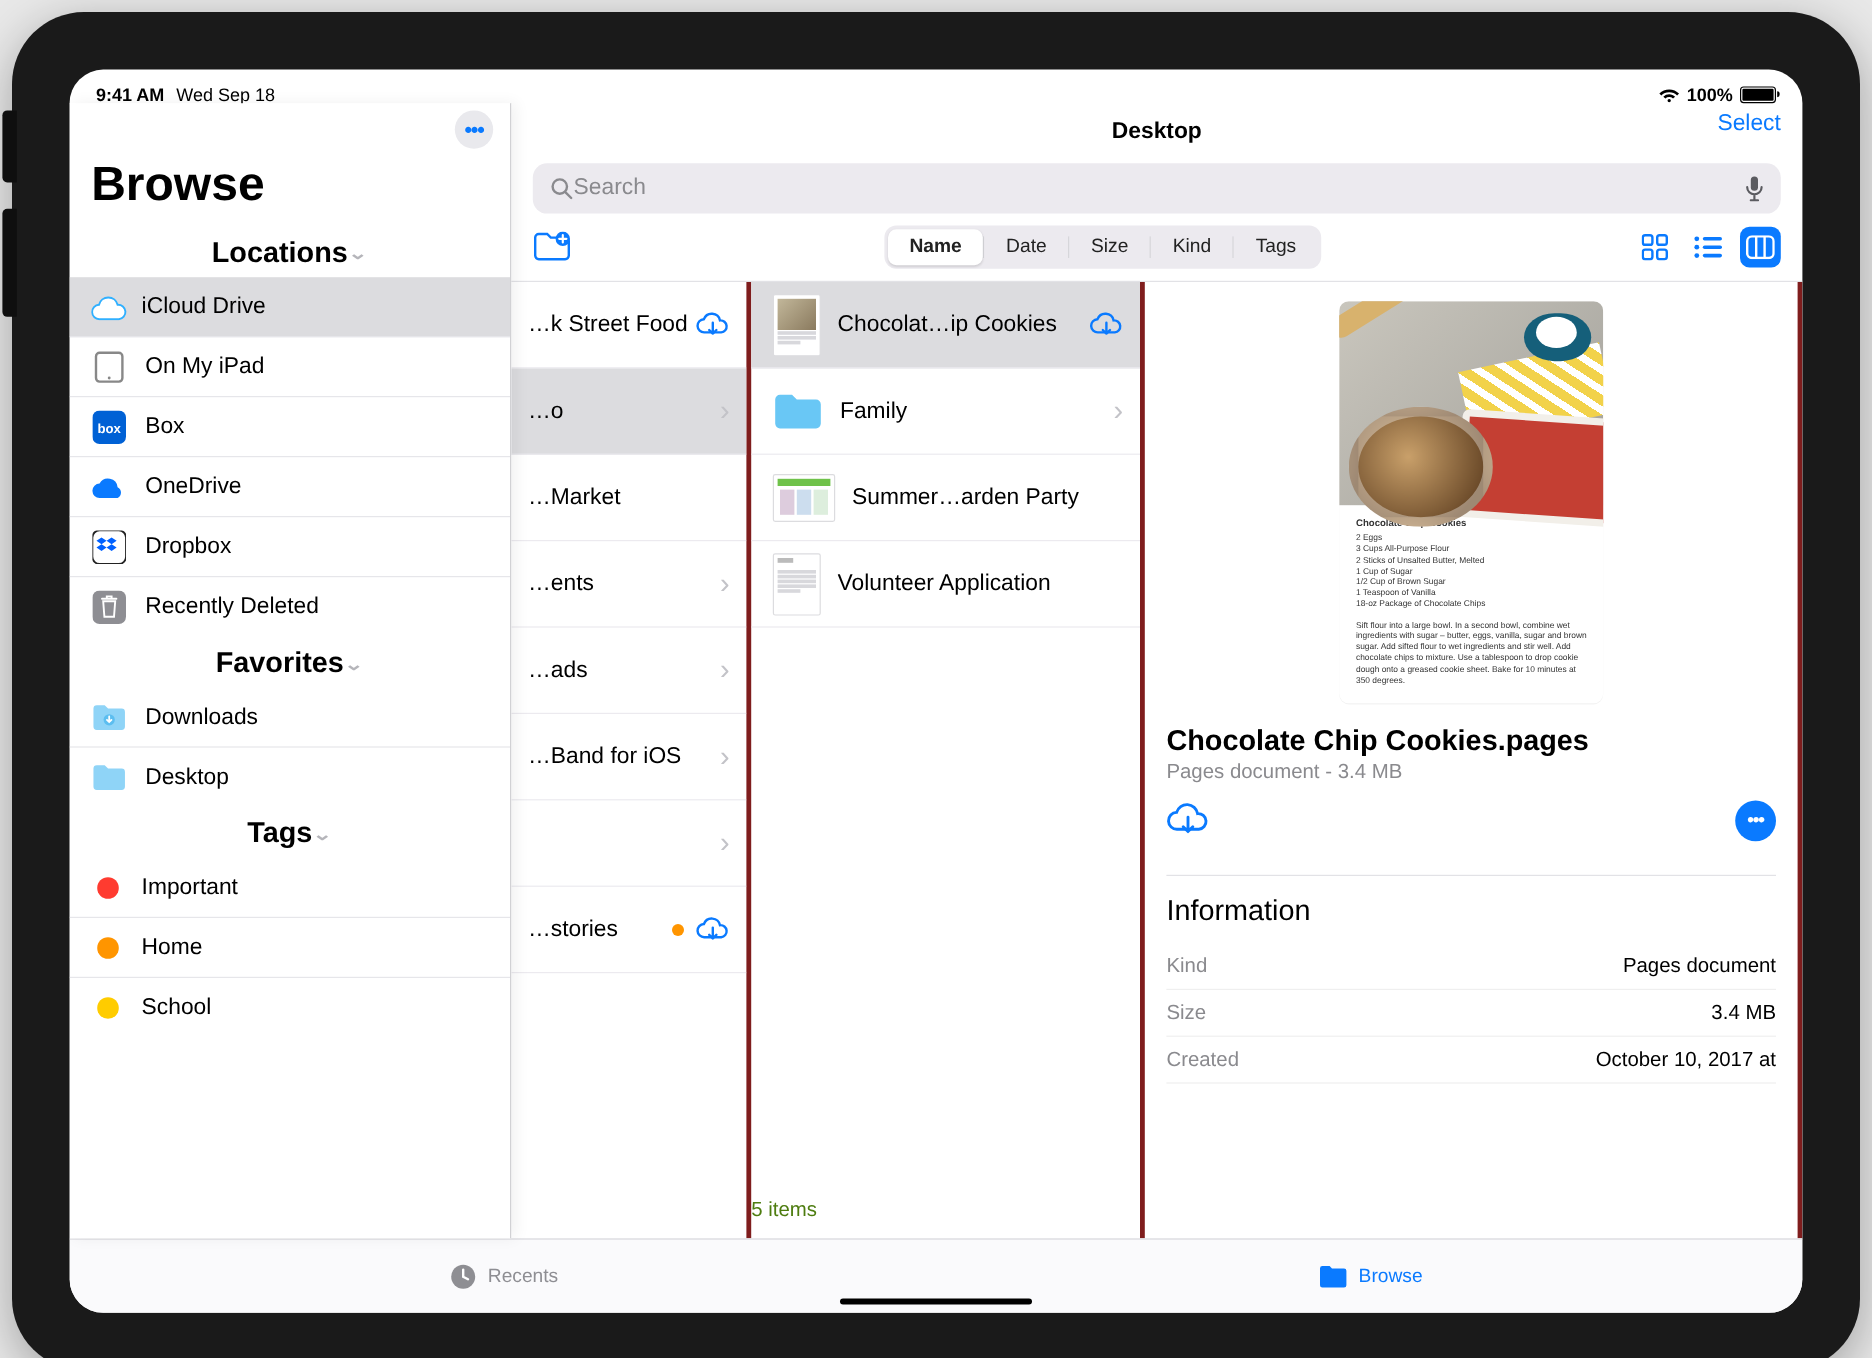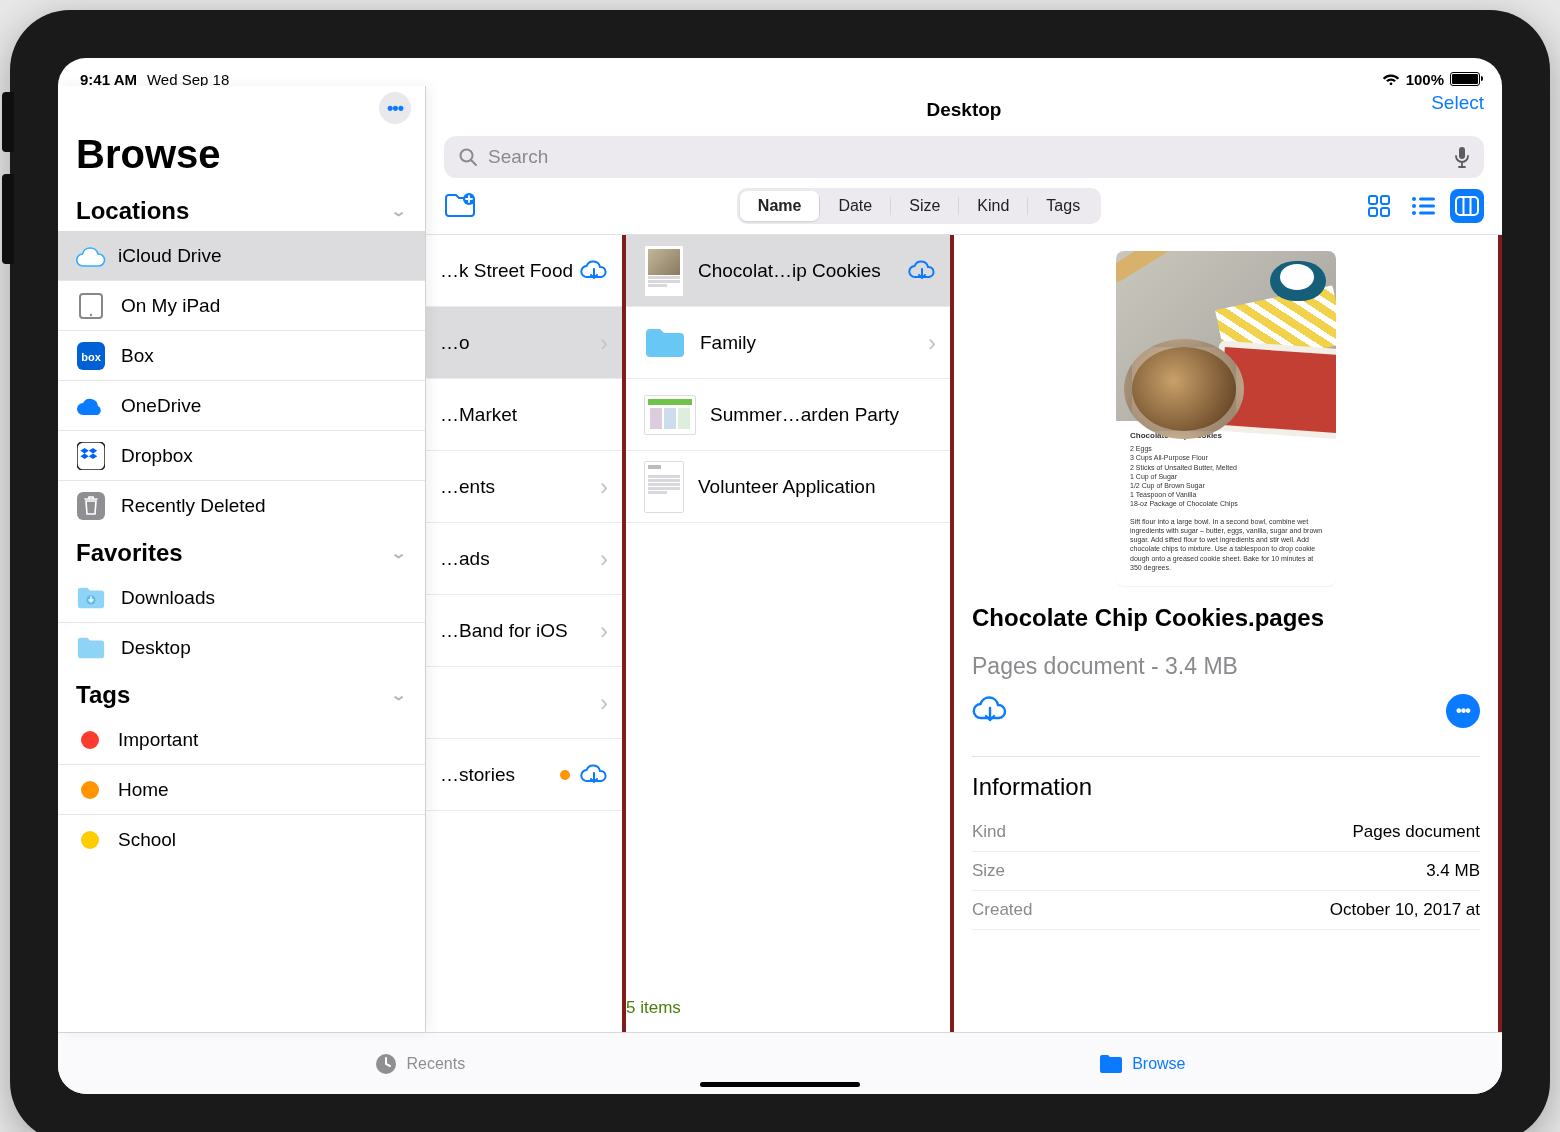--- a/index.html
+++ b/index.html
@@ -19,36 +19,36 @@
   .battery::after { content:""; position:absolute; right:-4px; top:3px; width:2.5px; height:5px; background:#000; border-radius:0 2px 2px 0; }
   .battery-fill { position:absolute; left:1px; top:1px; bottom:1px; right:1px; background:#000; border-radius:1px; }
 
   .workarea { flex:1; display:flex; min-height:0; position:relative; }
 
   
   .sidebar { width: 368px; border-right: 1px solid #d1d1d4; display:flex; flex-direction:column; position:relative; z-index:5; background:#fff; box-shadow: 4px 0 12px rgba(0,0,0,.06);}
   .sidebar-top { display:flex; justify-content:flex-end; padding: 6px 14px 2px 14px; }
   .icon-circle { width:32px; height:32px; border-radius:50%; background:#e9e9ed; display:flex; align-items:center; justify-content:center; color:#0a7aff; font-weight:700; font-size:18px; }
   .browse-title { font-size:40px; font-weight:700; padding: 6px 18px 12px 18px; }
-  .section-head { font-size:24px; font-weight:700; padding: 8px 18px 6px 18px; display:flex; justify-content:space-between; align-items:center; }
+  .section-head { font-size:24px; font-weight:700; padding: 8px 18px 6px 18px; display:flex; justify-content:center; align-items:center; }
   .chev-sm { color:#b5b5ba; font-size:20px; transform:scaleY(.7); }
   .side-list { }
   .side-row { height:50px; display:flex; align-items:center; gap:15px; padding:0 18px; border-bottom:1px solid #e6e6ea; font-size:19px; }
   .side-row.selected { background:#dcdcdf;gap:12px; }
   .side-row.last { border-bottom:none; }
   .side-icon { width:30px; height:30px; display:flex; align-items:center; justify-content:center; flex-shrink:0; }
   .tag-dot { width:18px; height:18px; border-radius:50%; margin-left:5px; margin-right:4px; }
 
   
   .main { flex:1; display:flex; flex-direction:column; min-width:0; }
   .main-header { padding: 6px 18px 0 18px; position:relative; }
   .title-row { display:flex; align-items:center; justify-content:center; position:relative; height:36px; }
   .page-title { font-size:19px; font-weight:600; }
   .select-btn { position:absolute; right:0; top:0; color:#0a7aff; font-size:19px; }
-  .search-wrap { margin:8px 0 10px 0; background:#eceaef; border-radius:12px; height:42px; display:flex; align-items:center; padding:0 14px; gap:10px; color:#8a8a8e; font-size:19px; }
+  .search-wrap { margin:8px 0 10px 0; background:#eceaef; border-radius:12px; height:42px; display:flex; align-items:center; padding:0 14px; color:#8a8a8e; font-size:19px; }
   .search-wrap input { border:none; background:transparent; flex:1; font-size:19px; outline:none; color:#333; }
   .search-wrap input::placeholder { color:#8a8a8e; }
   .toolbar-row { display:flex; align-items:center; justify-content:space-between; padding: 0 18px 10px 18px; }
   .newfolder { color:#0a7aff; }
   .seg { display:flex; background:#eceaef; border-radius:10px; padding:3px; gap:0; }
   .seg button { border:none; background:transparent; padding:6px 18px; font-size:16px; border-radius:7px; color:#222; position:relative; }
   .seg button.active { background:#fff; box-shadow:0 1px 2px rgba(0,0,0,.12); font-weight:600;}
   .seg .div { width:1px; background:#d6d6da; margin:6px 0;}
   .view-icons { display:flex; gap:10px; align-items:center; }
   .vbtn { width:34px; height:34px; border-radius:8px; display:flex; align-items:center; justify-content:center; color:#0a7aff; }
@@ -78,21 +78,21 @@
   .eggbowl { position:absolute; right:10px; top:10px; width:56px; height:40px; background:#155f7a; border-radius:50%/55%; }
   .eggbowl::after{content:"";position:absolute;left:10px;top:3px;width:34px;height:26px;background:#fff;border-radius:50%;}
   .mixbowl { position:absolute; left:8px; bottom:-18px; width:120px; height:100px; border-radius:50%; background:radial-gradient(circle at 40% 40%, #c9a06a,#6b4a29 80%); border:8px solid rgba(255,255,255,.35);}
   .roll { position:absolute; left:-12px; top:-4px; width:80px; height:18px; background:#d8b26d; border-radius:9px; transform:rotate(-32deg);}
   .cloth { position:absolute; right:-4px; top:46px; width:120px; height:60px; background:repeating-linear-gradient(45deg,#f2d24a,#f2d24a 8px,#fff 8px,#fff 14px); transform:rotate(-12deg); }
   .mat { position:absolute; right:-10px; bottom:-14px; width:130px; height:90px; background:#c43f33; border:6px solid #f2efe9; border-radius:6px; transform:rotate(4deg);}
   .txt-part { padding:10px 12px 14px 14px; font-size:7px; color:#333; line-height:1.3; }
   .txt-part b { font-size:8px; display:block; margin-bottom:3px;}
 
   .detail-title { font-size:24px; font-weight:700; line-height:1.2; }
-  .detail-sub { color:#8a8a8e; font-size:23px; margin-top:20px; }
+  .detail-sub { color:#8a8a8e; font-size:17px; margin-top:0; }
   .detail-actions { display:flex; justify-content:space-between; align-items:center; margin:14px 0 18px 0; }
   .blue-circle { width:34px; height:34px; border-radius:50%; background:#0a7aff; color:#fff; display:flex; align-items:center; justify-content:center; font-weight:700; }
   .hsep { height:1px; background:#e2e2e6; margin:10px 0 16px 0;}
   .info-h { font-size:24px; font-weight:400; margin-bottom:12px;}
   .info-row { display:flex; justify-content:space-between; font-size:17px; padding:9px 0; border-bottom:1px solid #efefef; }
   .info-row .k { color:#8a8a8e; }
 
   
   .tabbar { height:62px; border-top:1px solid #d8d8dc; background:rgba(250,250,252,.96); display:flex; justify-content:space-around; align-items:center; font-size:13px; position:relative;}
   .tab { display:flex; align-items:center; gap:8px; color:#8e8e93; font-size:16px;}

